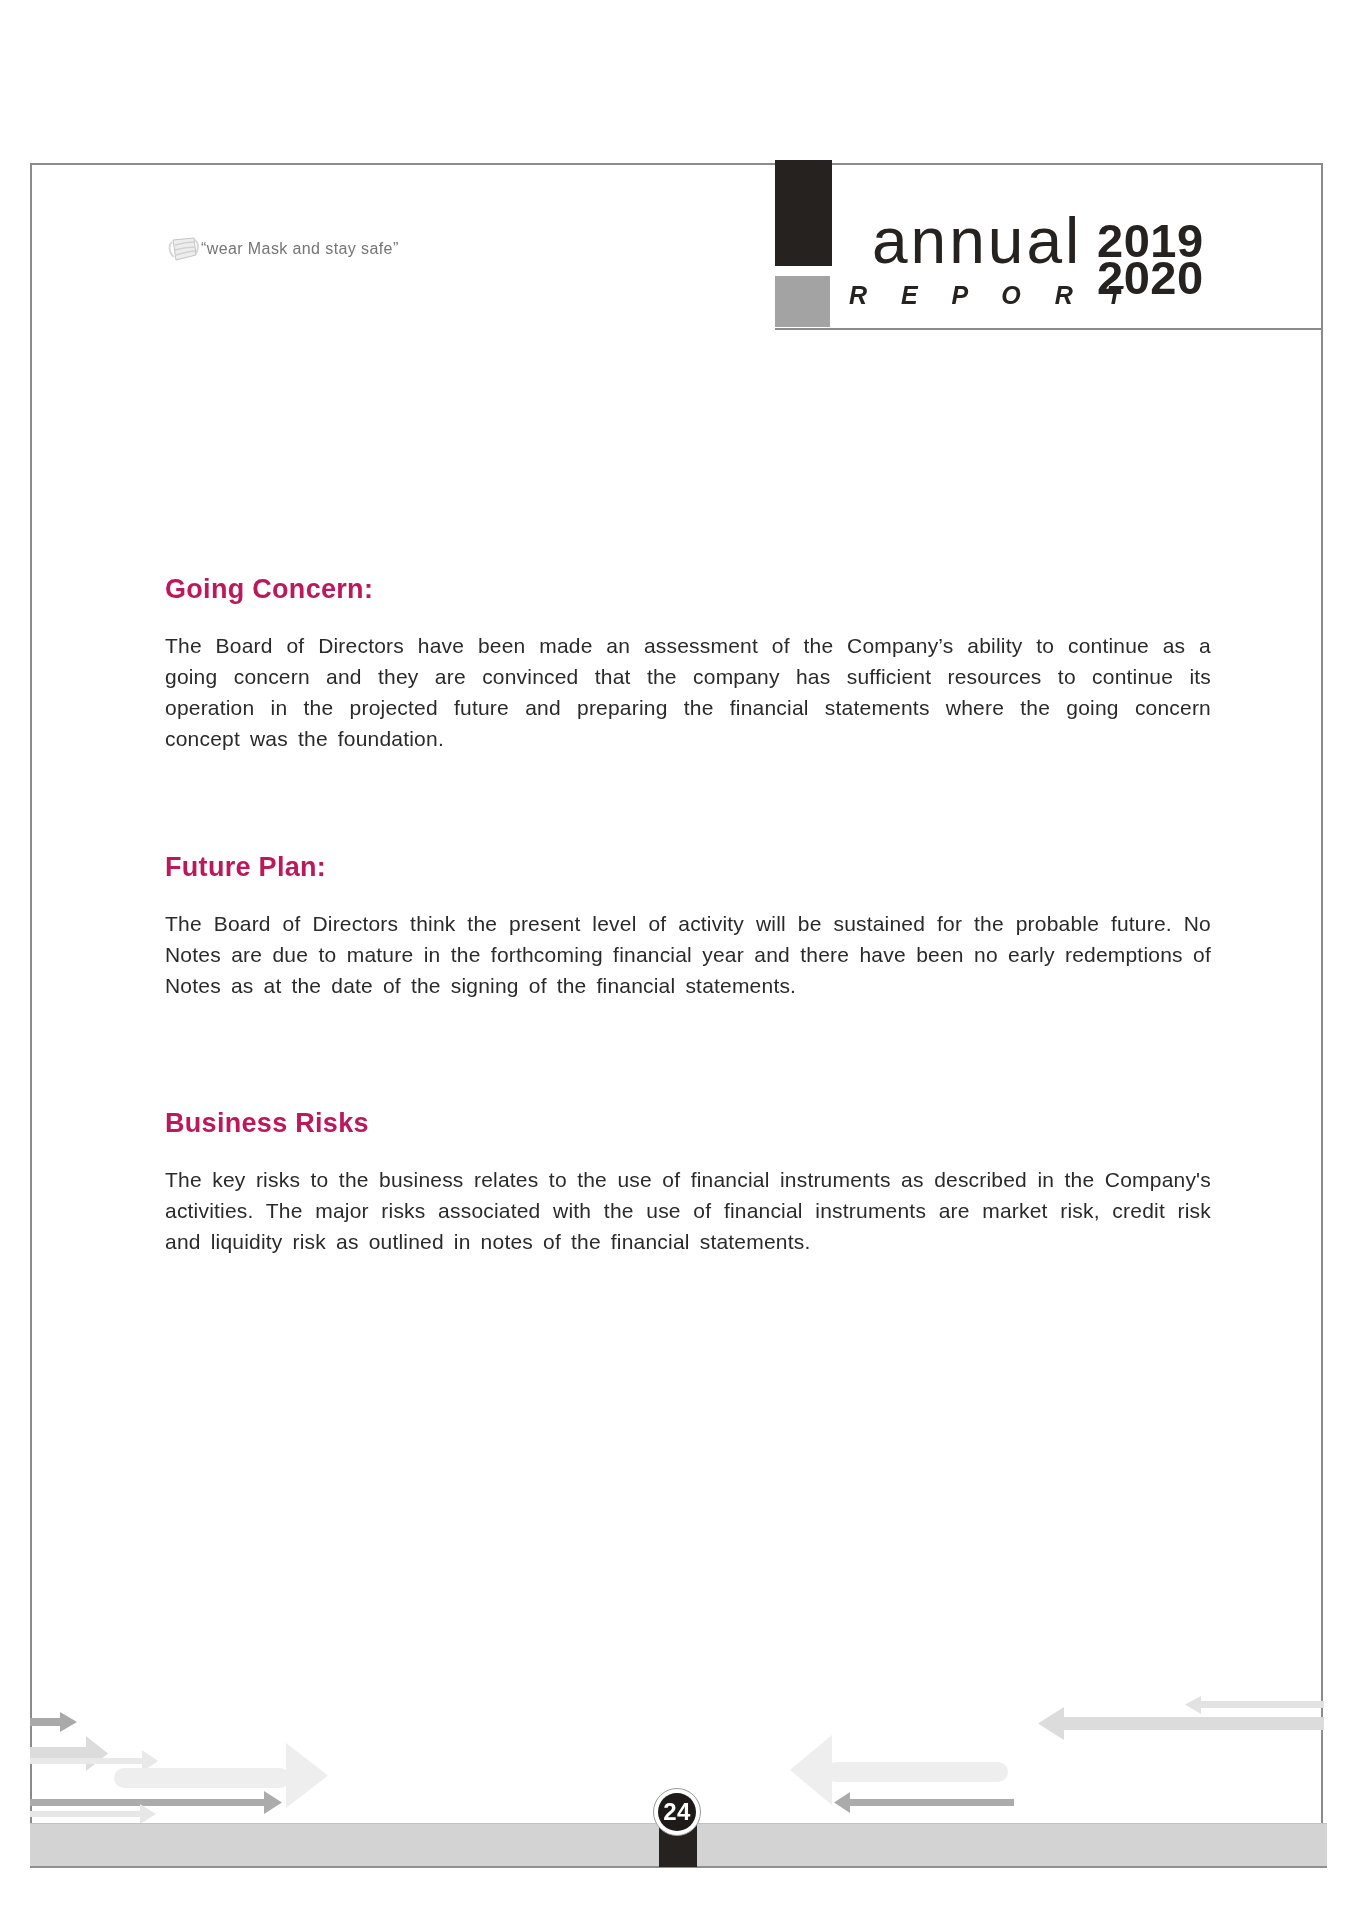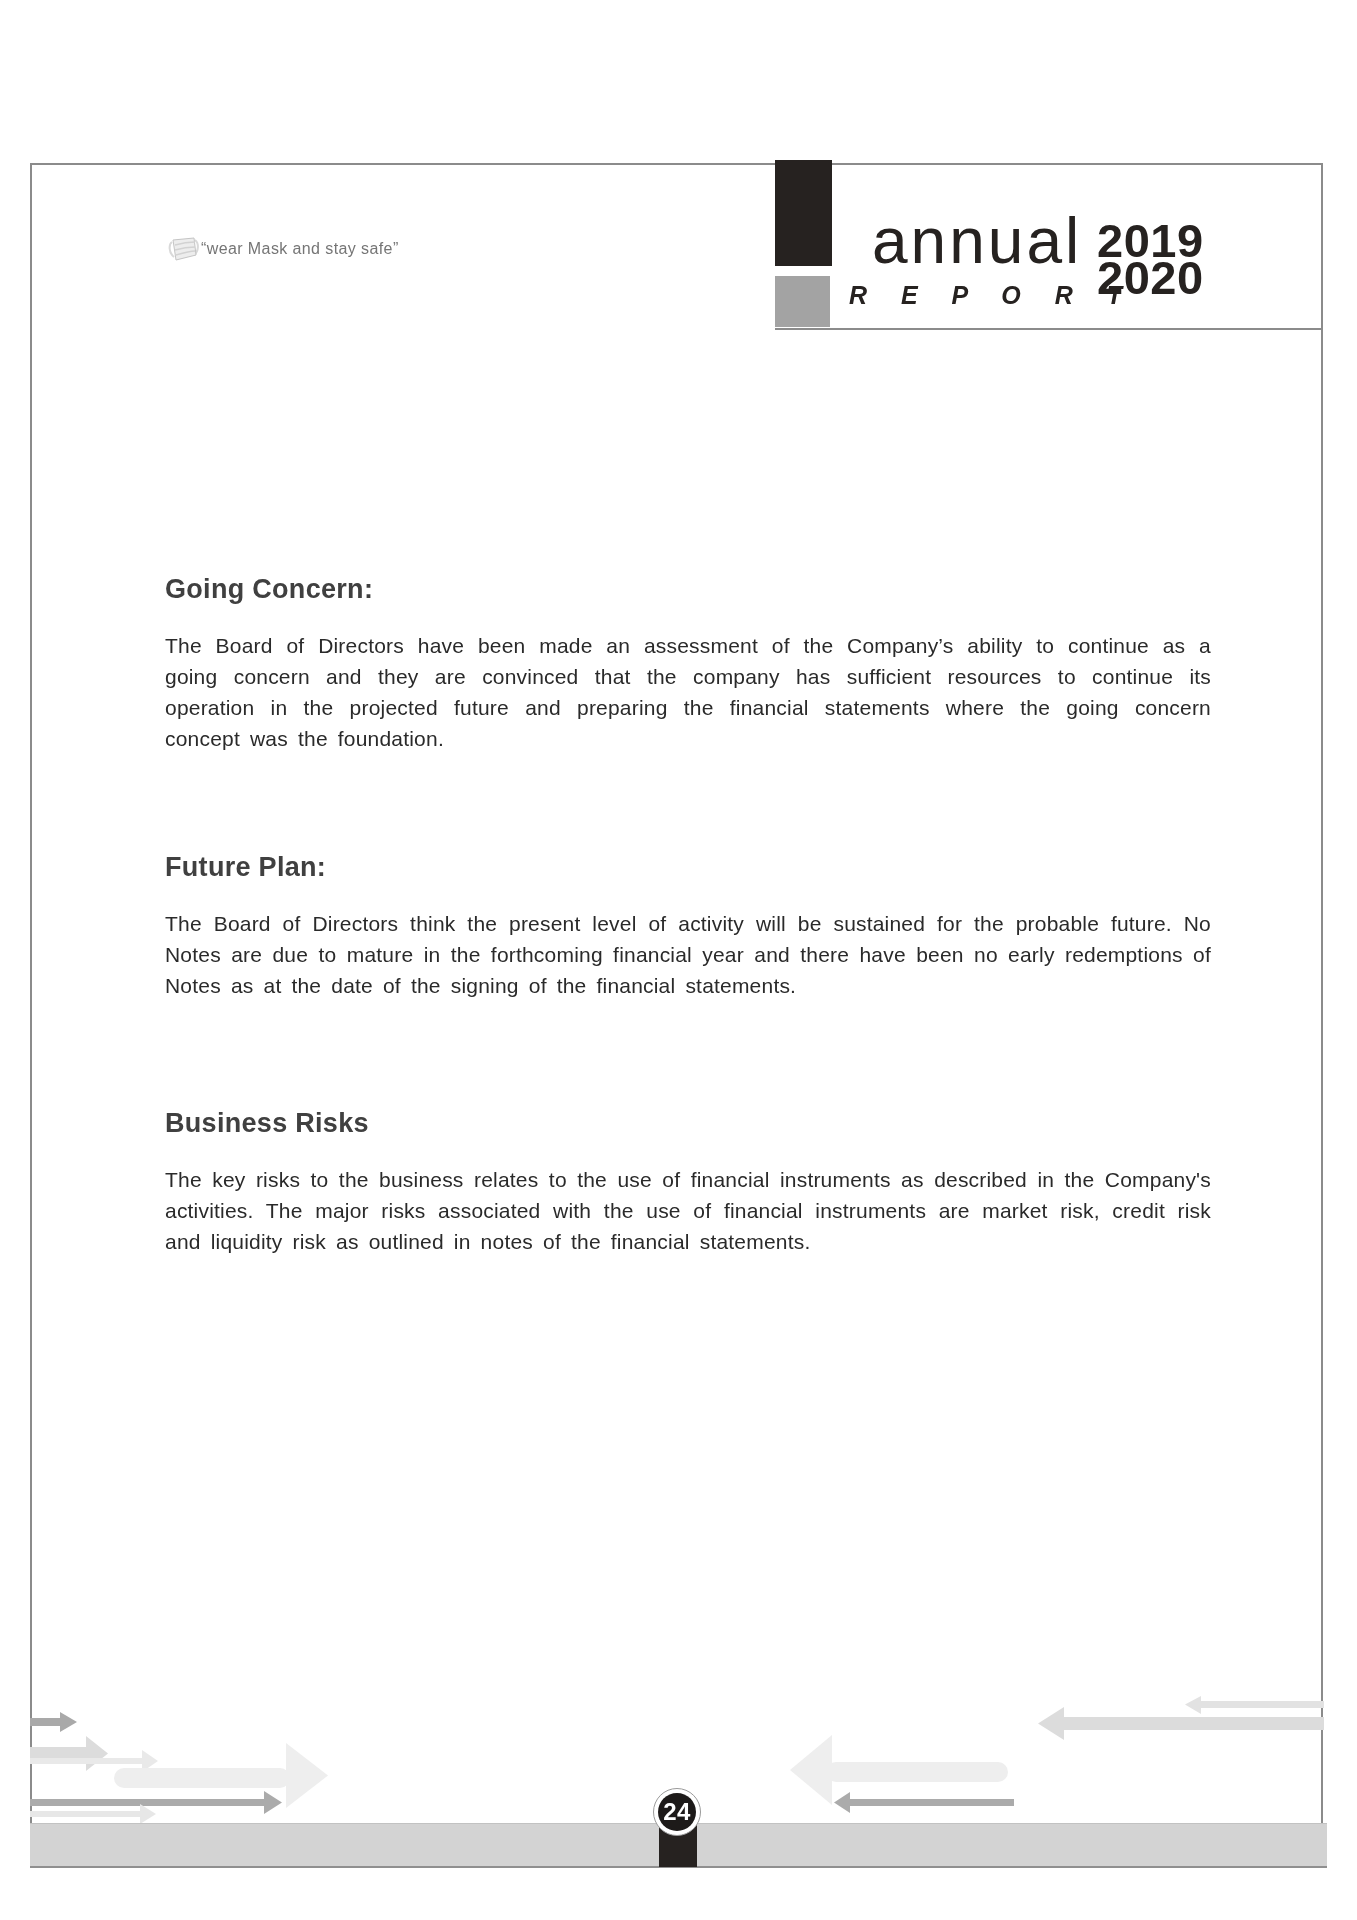--- a/index.html
+++ b/index.html
@@ -50,21 +50,21 @@
     letter-spacing:0.5px;color:#262220;
   }
   .logo-underline{
     position:absolute;left:775px;top:328px;width:548px;height:2px;
     background:#8b8b8b;
   }
   
   .section{position:absolute;left:165px;width:1046px;}
   .section h2{
     margin:0 0 25px 0;
-    font-size:27px;font-weight:700;color:#404040;letter-spacing:0.3px;
+    font-size:27px;font-weight:700;color:#be185d;letter-spacing:0.3px;
   }
   .section p{
     margin:0;
     font-size:21px;line-height:31px;color:#2a2a2a;
     text-align:justify;
     word-spacing:4px;letter-spacing:0.2px;
   }
   .sec-1{top:574px;}
   .sec-2{top:852px;}
   .sec-3{top:1108px;}

